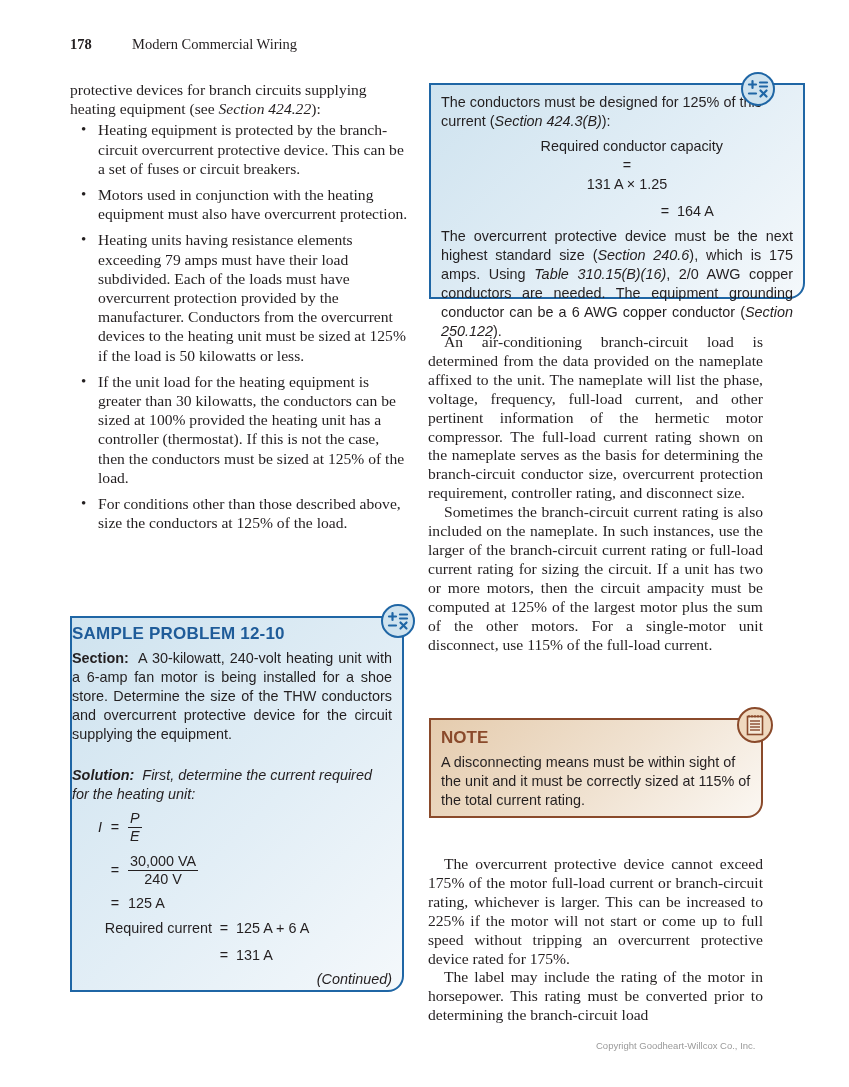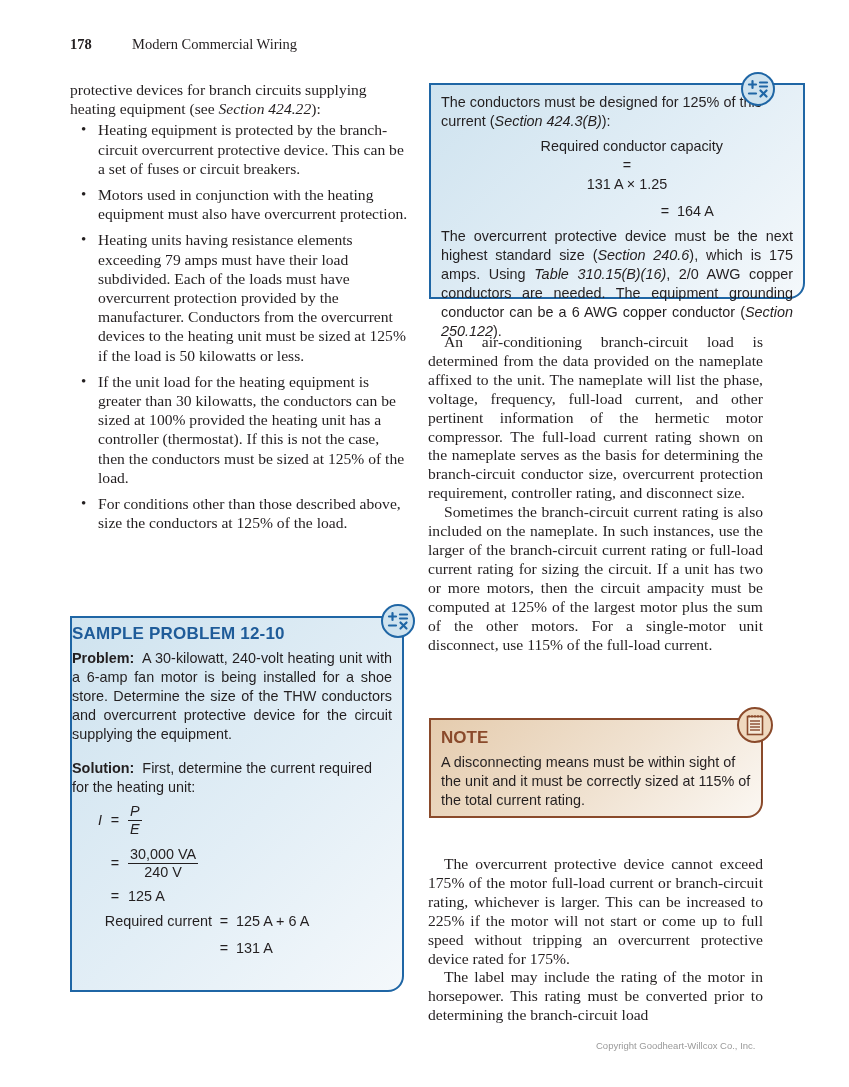--- a/index.html
+++ b/index.html
@@ -71,22 +71,22 @@
     <li>Heating equipment is protected by the branch-circuit overcurrent protective device. This can be a set of fuses or circuit breakers.</li>
     <li>Motors used in conjunction with the heating equipment must also have overcurrent protection.</li>
     <li>Heating units having resistance elements exceeding 79 amps must have their load subdivided. Each of the loads must have overcurrent protection provided by the manufacturer. Conductors from the overcurrent devices to the heating unit must be sized at 125% if the load is 50 kilowatts or less.</li>
     <li>If the unit load for the heating equipment is greater than 30 kilowatts, the conductors can be sized at 100% provided the heating unit has a controller (thermostat). If this is not the case, then the conductors must be sized at 125% of the load.</li>
     <li>For conditions other than those described above, size the conductors at 125% of the load.</li>
   </ul>
 </div>
 
 <div class="calc-box sans" style="left:70px; top:616px; width:334px; height:376px; padding:6px 10px 0 0;">
   <div class="box-title">SAMPLE PROBLEM 12-10</div>
-  <div class="justify"><span class="bold">Problem:</span>&nbsp; <span>A 30-kilowatt, 240-volt heating unit with a 6-amp fan motor is being installed for a shoe store. Determine the size of the THW conductors and overcurrent protective device for the circuit supplying the equipment.</span></div>
-  <div style="margin-top:15px;"><span class="bold">Solution:</span>&nbsp; <span>First, determine the current required for the heating unit:</span></div>
+  <div class="justify"><span class="bold">Section:</span>&nbsp; <span>A 30-kilowatt, 240-volt heating unit with a 6-amp fan motor is being installed for a shoe store. Determine the size of the THW conductors and overcurrent protective device for the circuit supplying the equipment.</span></div>
+  <div style="margin-top:22px;font-style:italic;"><span class="bold">Solution:</span>&nbsp; <span>First, determine the current required for the heating unit:</span></div>
 
   <div class="eq-row" style="margin-left:20px; margin-top:6px;">
     <span class="eq-lhs italic" style="width:10px;">I</span>
     <span class="eq-op" style="width:26px;">=</span>
     <span class="frac italic">
         <span class="num">P</span>
         <span class="den">E</span>
       </span>
   </div>
   <div class="eq-row" style="margin-left:20px; margin-top:8px;">
@@ -105,20 +105,21 @@
   <div class="eq-row" style="margin-left:20px; margin-top:6px;">
     <span class="eq-lhs" style="width:120px;">Required current</span>
     <span class="eq-op">=</span>
     <span>125 A + 6 A</span>
   </div>
   <div class="eq-row" style="margin-left:20px; margin-top:8px;">
     <span style="width:120px;"></span>
     <span class="eq-op">=</span>
     <span>131 A</span>
   </div>
+  <div class="italic" style="text-align:right; margin-top:4px;">(Continued)</div>
 </div>
 <div class="calc-badge" style="left:381px; top:604px;">
   <svg width="22" height="20" viewBox="0 0 22 20">
       <g stroke="#1f66a5" stroke-width="2.2" stroke-linecap="round">
         <line x1="2" y1="5.5" x2="9" y2="5.5"></line>
         <line x1="5.5" y1="2" x2="5.5" y2="9"></line>
         <line x1="13" y1="3.5" x2="20" y2="3.5"></line>
         <line x1="13" y1="7.5" x2="20" y2="7.5"></line>
         <line x1="2" y1="14.5" x2="9" y2="14.5"></line>
         <line x1="13.5" y1="11.5" x2="19.5" y2="17.5"></line>

